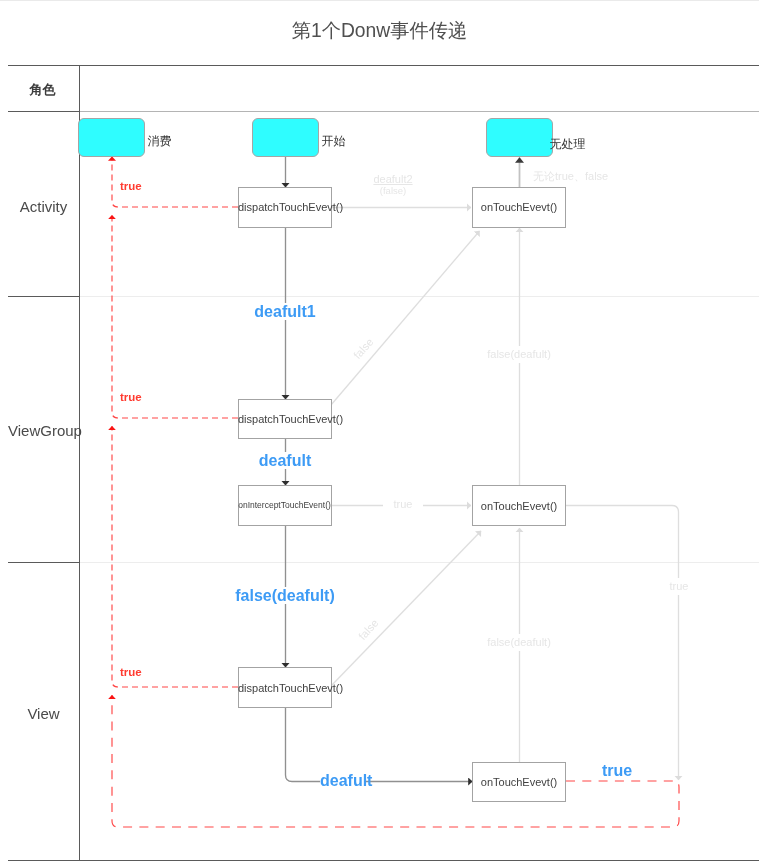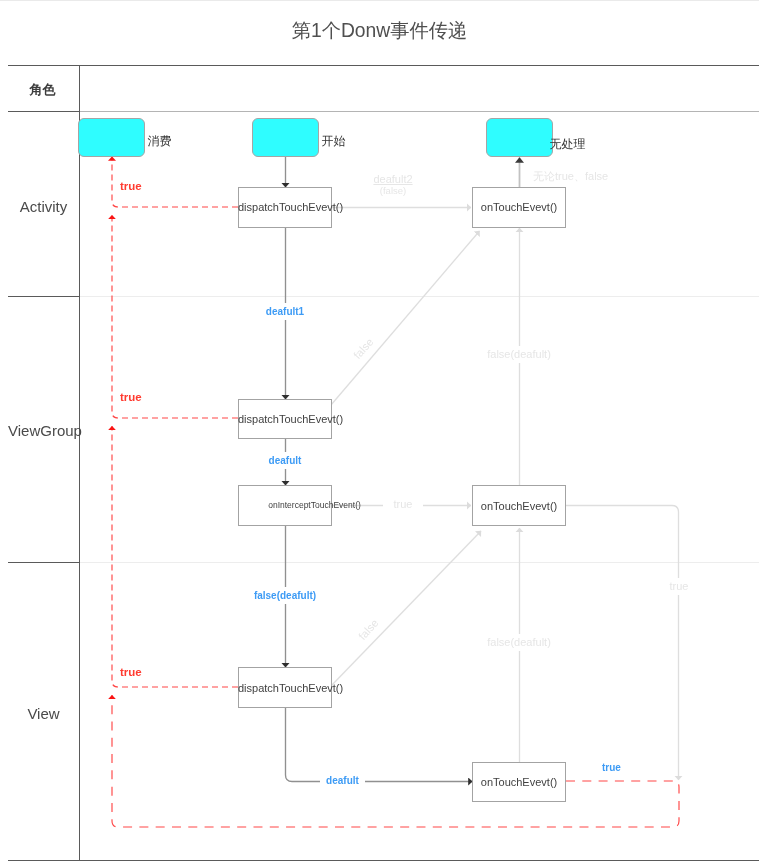--- a/index.html
+++ b/index.html
@@ -25,21 +25,21 @@
   .cyanbox{fill:#2ffdff;stroke:#a5a5a5;stroke-width:1;}
   .rectbox{fill:#ffffff;stroke:#a3a3a3;stroke-width:1;}
 
   .texts{position:absolute;left:0;top:0;width:759px;height:863px;}
   .ntxt{position:absolute;text-align:center;font-size:11px;color:#333;}
   .ntxt.cjk{font-size:12px;padding-left:48px;}
   .ntxt.rtxt{font-size:11px;color:#3f3f3f;white-space:nowrap;}
   .lbl{position:absolute;font-size:11px;white-space:nowrap;}
   .lbl.ctr{text-align:center;}
   .lbl.red{color:#ff3b30;font-weight:700;font-size:11.5px;}
-  .lbl.blue{color:#3d9bf5;font-weight:700;font-size:10px;}
+  .lbl.blue{color:#3d9bf5;font-weight:700;font-size:16px;}
   .lbl.gray{color:#e6e6e6;}
   .lbl.sm{font-size:9.5px;}
   .lbl.wbg{background:#fff;line-height:17px;}
   .lbl.rot{transform:rotate(-48deg);transform-origin:left top;}
   svg.diag{position:absolute;left:0;top:0;width:759px;height:863px;overflow:visible;}
 </style>
 </head>
 <body>
 
 <div id="page">
@@ -124,21 +124,21 @@
       </g>
     </svg>
   <div class="texts">
     <div class="ntxt cjk" style="left:78px;top:133px;width:67px;">消费</div>
     <div class="ntxt cjk" style="left:252px;top:133px;width:67px;">开始</div>
     <div class="ntxt cjk" style="left:486px;top:120px;width:67px;margin-top:16px;">无处理</div>
 
     <div class="ntxt rtxt" style="left:238px;top:201px;width:93px;">dispatchTouchEvevt()</div>
     <div class="ntxt rtxt" style="left:472px;top:201px;width:94px;">onTouchEvevt()</div>
     <div class="ntxt rtxt" style="left:238px;top:413px;width:93px;">dispatchTouchEvevt()</div>
-    <div class="ntxt rtxt" style="left:234px;top:500px;width:101px;font-size:8.5px;margin-left:30px;">onInterceptTouchEvent()</div>
+    <div class="ntxt rtxt" style="left:234px;top:500px;width:101px;font-size:8.5px;">onInterceptTouchEvent()</div>
     <div class="ntxt rtxt" style="left:472px;top:500px;width:94px;">onTouchEvevt()</div>
     <div class="ntxt rtxt" style="left:238px;top:682px;width:93px;">dispatchTouchEvevt()</div>
     <div class="ntxt rtxt" style="left:472px;top:776px;width:94px;">onTouchEvevt()</div>
 
     <div class="lbl red" style="left:120px;top:180px;">true</div>
     <div class="lbl red" style="left:120px;top:391px;">true</div>
     <div class="lbl red" style="left:120px;top:666px;">true</div>
 
     <div class="lbl gray ctr" style="left:353px;top:173px;width:80px;text-decoration:underline;">deafult2</div>
     <div class="lbl gray ctr sm" style="left:353px;top:185px;width:80px;">(false)</div>

